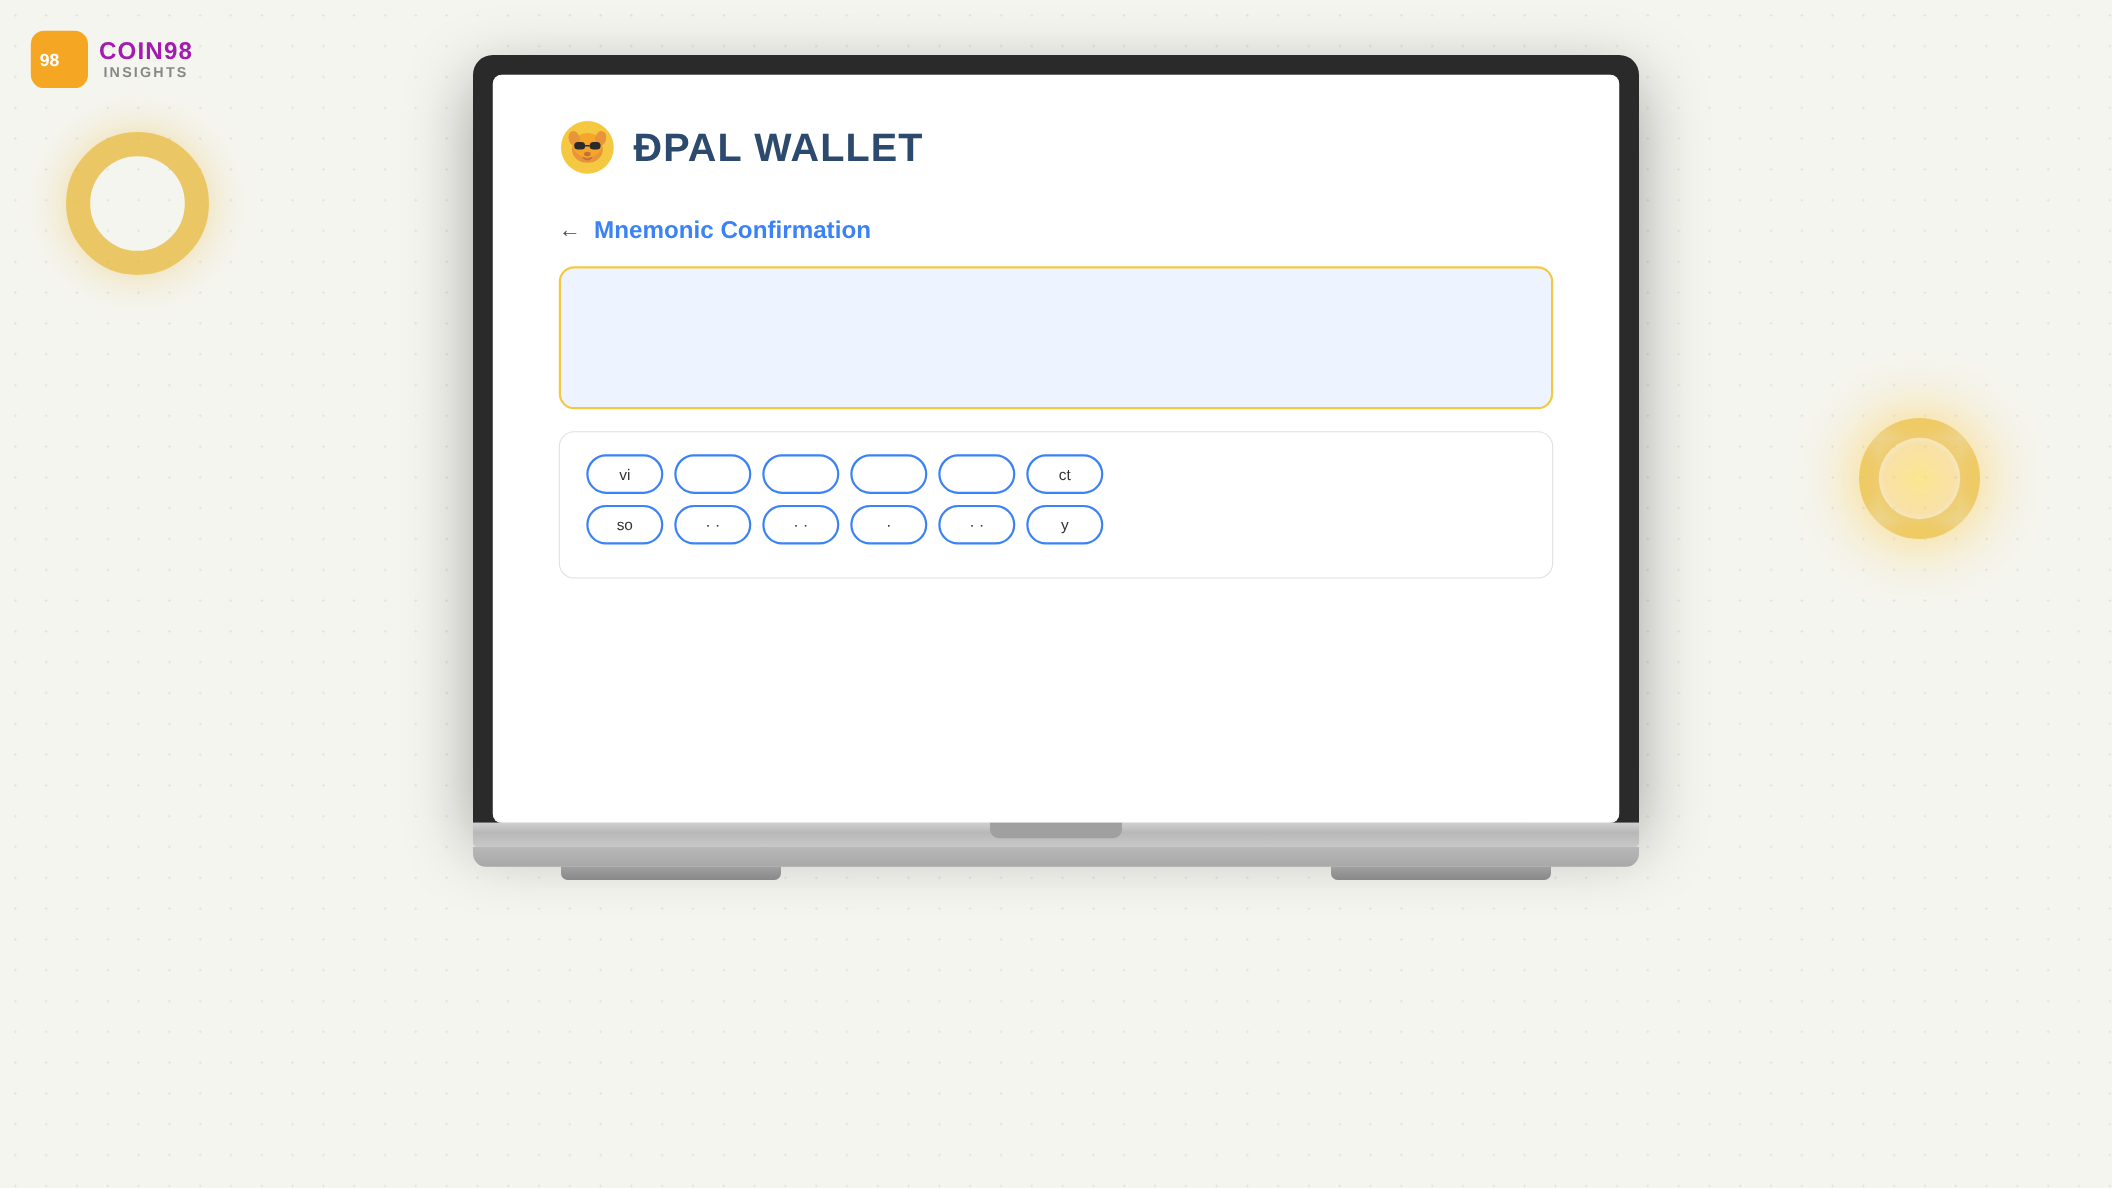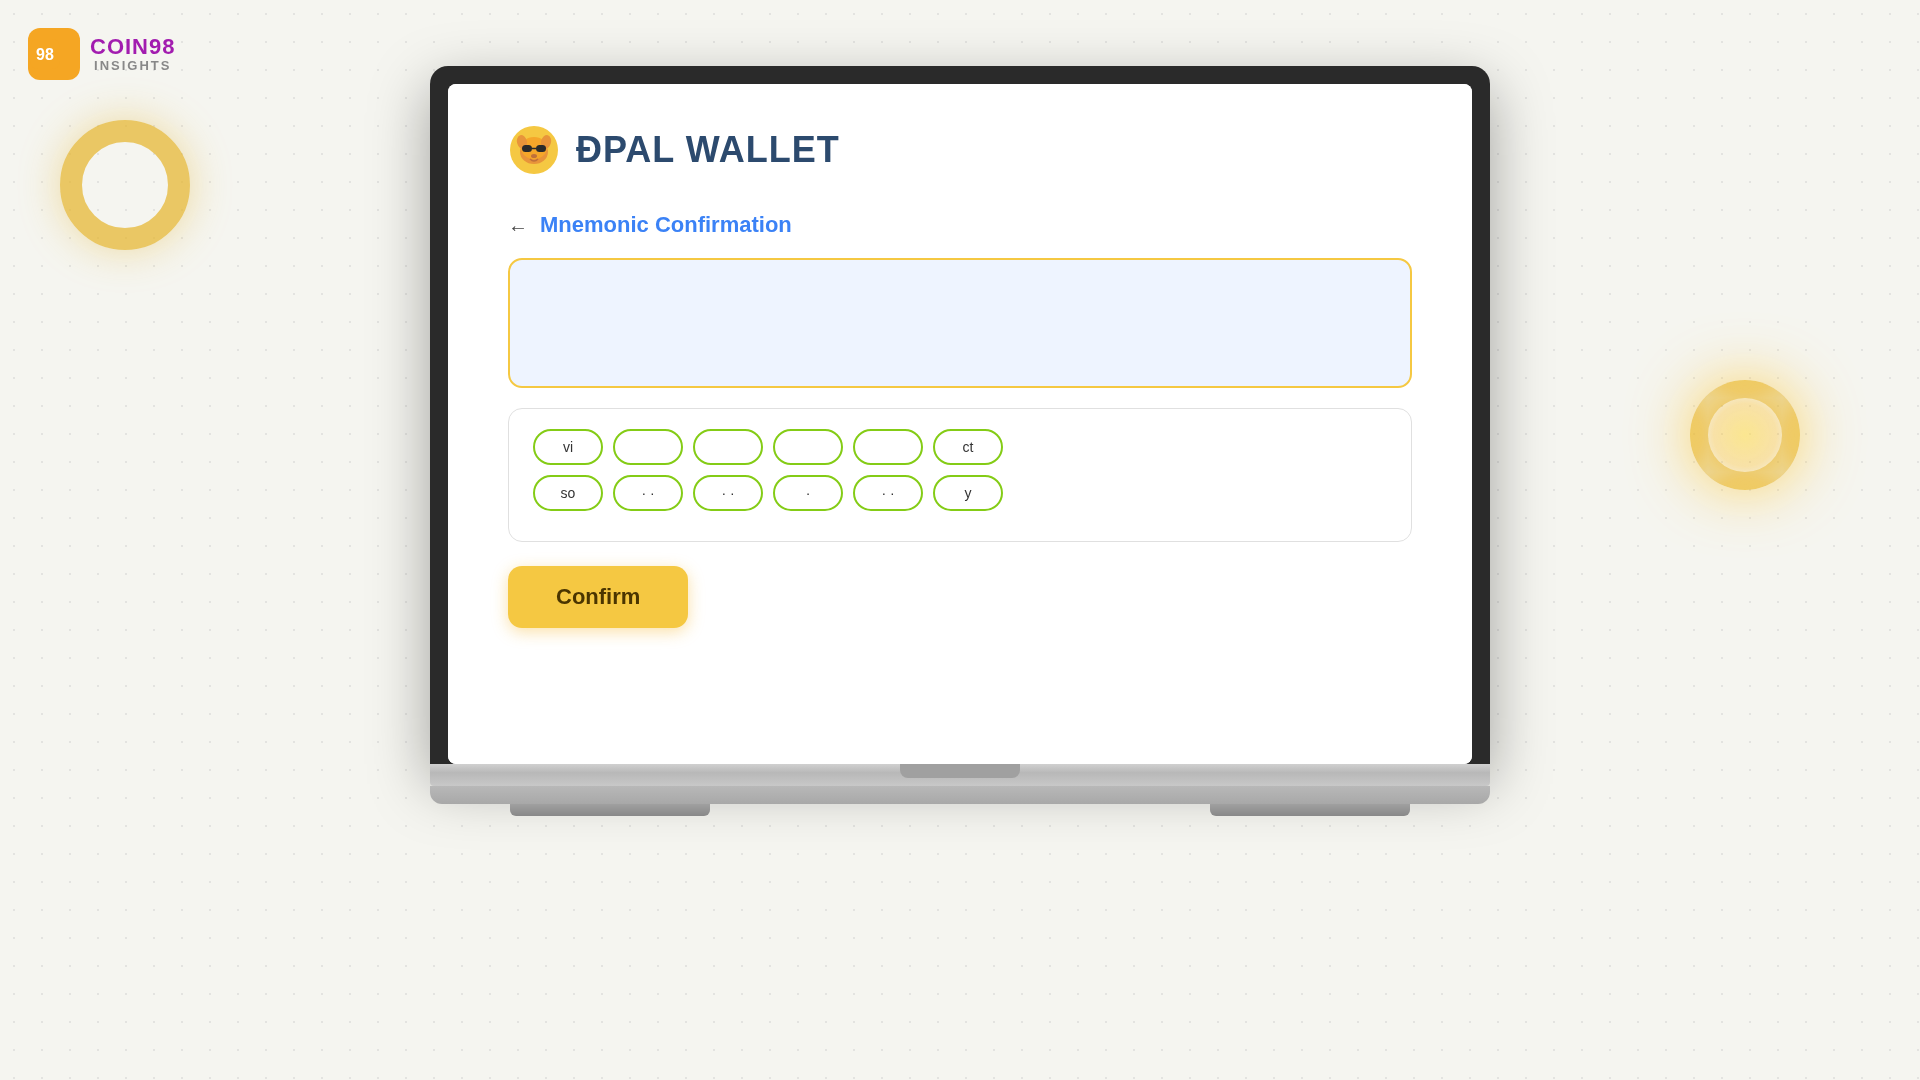--- a/index.html
+++ b/index.html
@@ -90,21 +90,21 @@
       font-weight: 600;
       color: #888;
       letter-spacing: 2px;
       text-align: center;
     }
 
     
     .laptop-outer {
       position: absolute;
       left: 50%;
-      top: 66px;
+      top: 50px;
       transform: translateX(-50%);
       width: 1060px;
     }
 
     .laptop-screen-bezel {
       background: #2a2a2a;
       border-radius: 18px 18px 0 0;
       padding: 18px 18px 0 18px;
       box-shadow: 0 20px 60px rgba(0,0,0,0.35);
     }
@@ -253,21 +253,21 @@
     }
 
     .word-chips-row {
       display: flex;
       gap: 10px;
       margin-bottom: 10px;
       flex-wrap: wrap;
     }
 
     .word-chip {
-      border: 2px solid #84cc16;
+      border: 2px solid #3b82f6;
       border-radius: 20px;
       padding: 8px 18px;
       font-size: 14px;
       color: #333;
       cursor: pointer;
       background: #fff;
       min-width: 70px;
       text-align: center;
       user-select: none;
     }
@@ -369,21 +369,20 @@
             <div class="word-chip partial">so</div>
             <div class="word-chip partial">· ·</div>
             <div class="word-chip partial">· ·</div>
             <div class="word-chip partial">·</div>
             <div class="word-chip partial">· ·</div>
             <div class="word-chip partial">y</div>
           </div>
         </div>
 
         
-        <button class="confirm-btn">Confirm</button>
 
       </div>
     </div>
   </div>
   <div class="laptop-base"></div>
   <div class="laptop-stand"></div>
   <div class="laptop-feet">
     <div class="laptop-foot"></div>
     <div class="laptop-foot"></div>
   </div>

